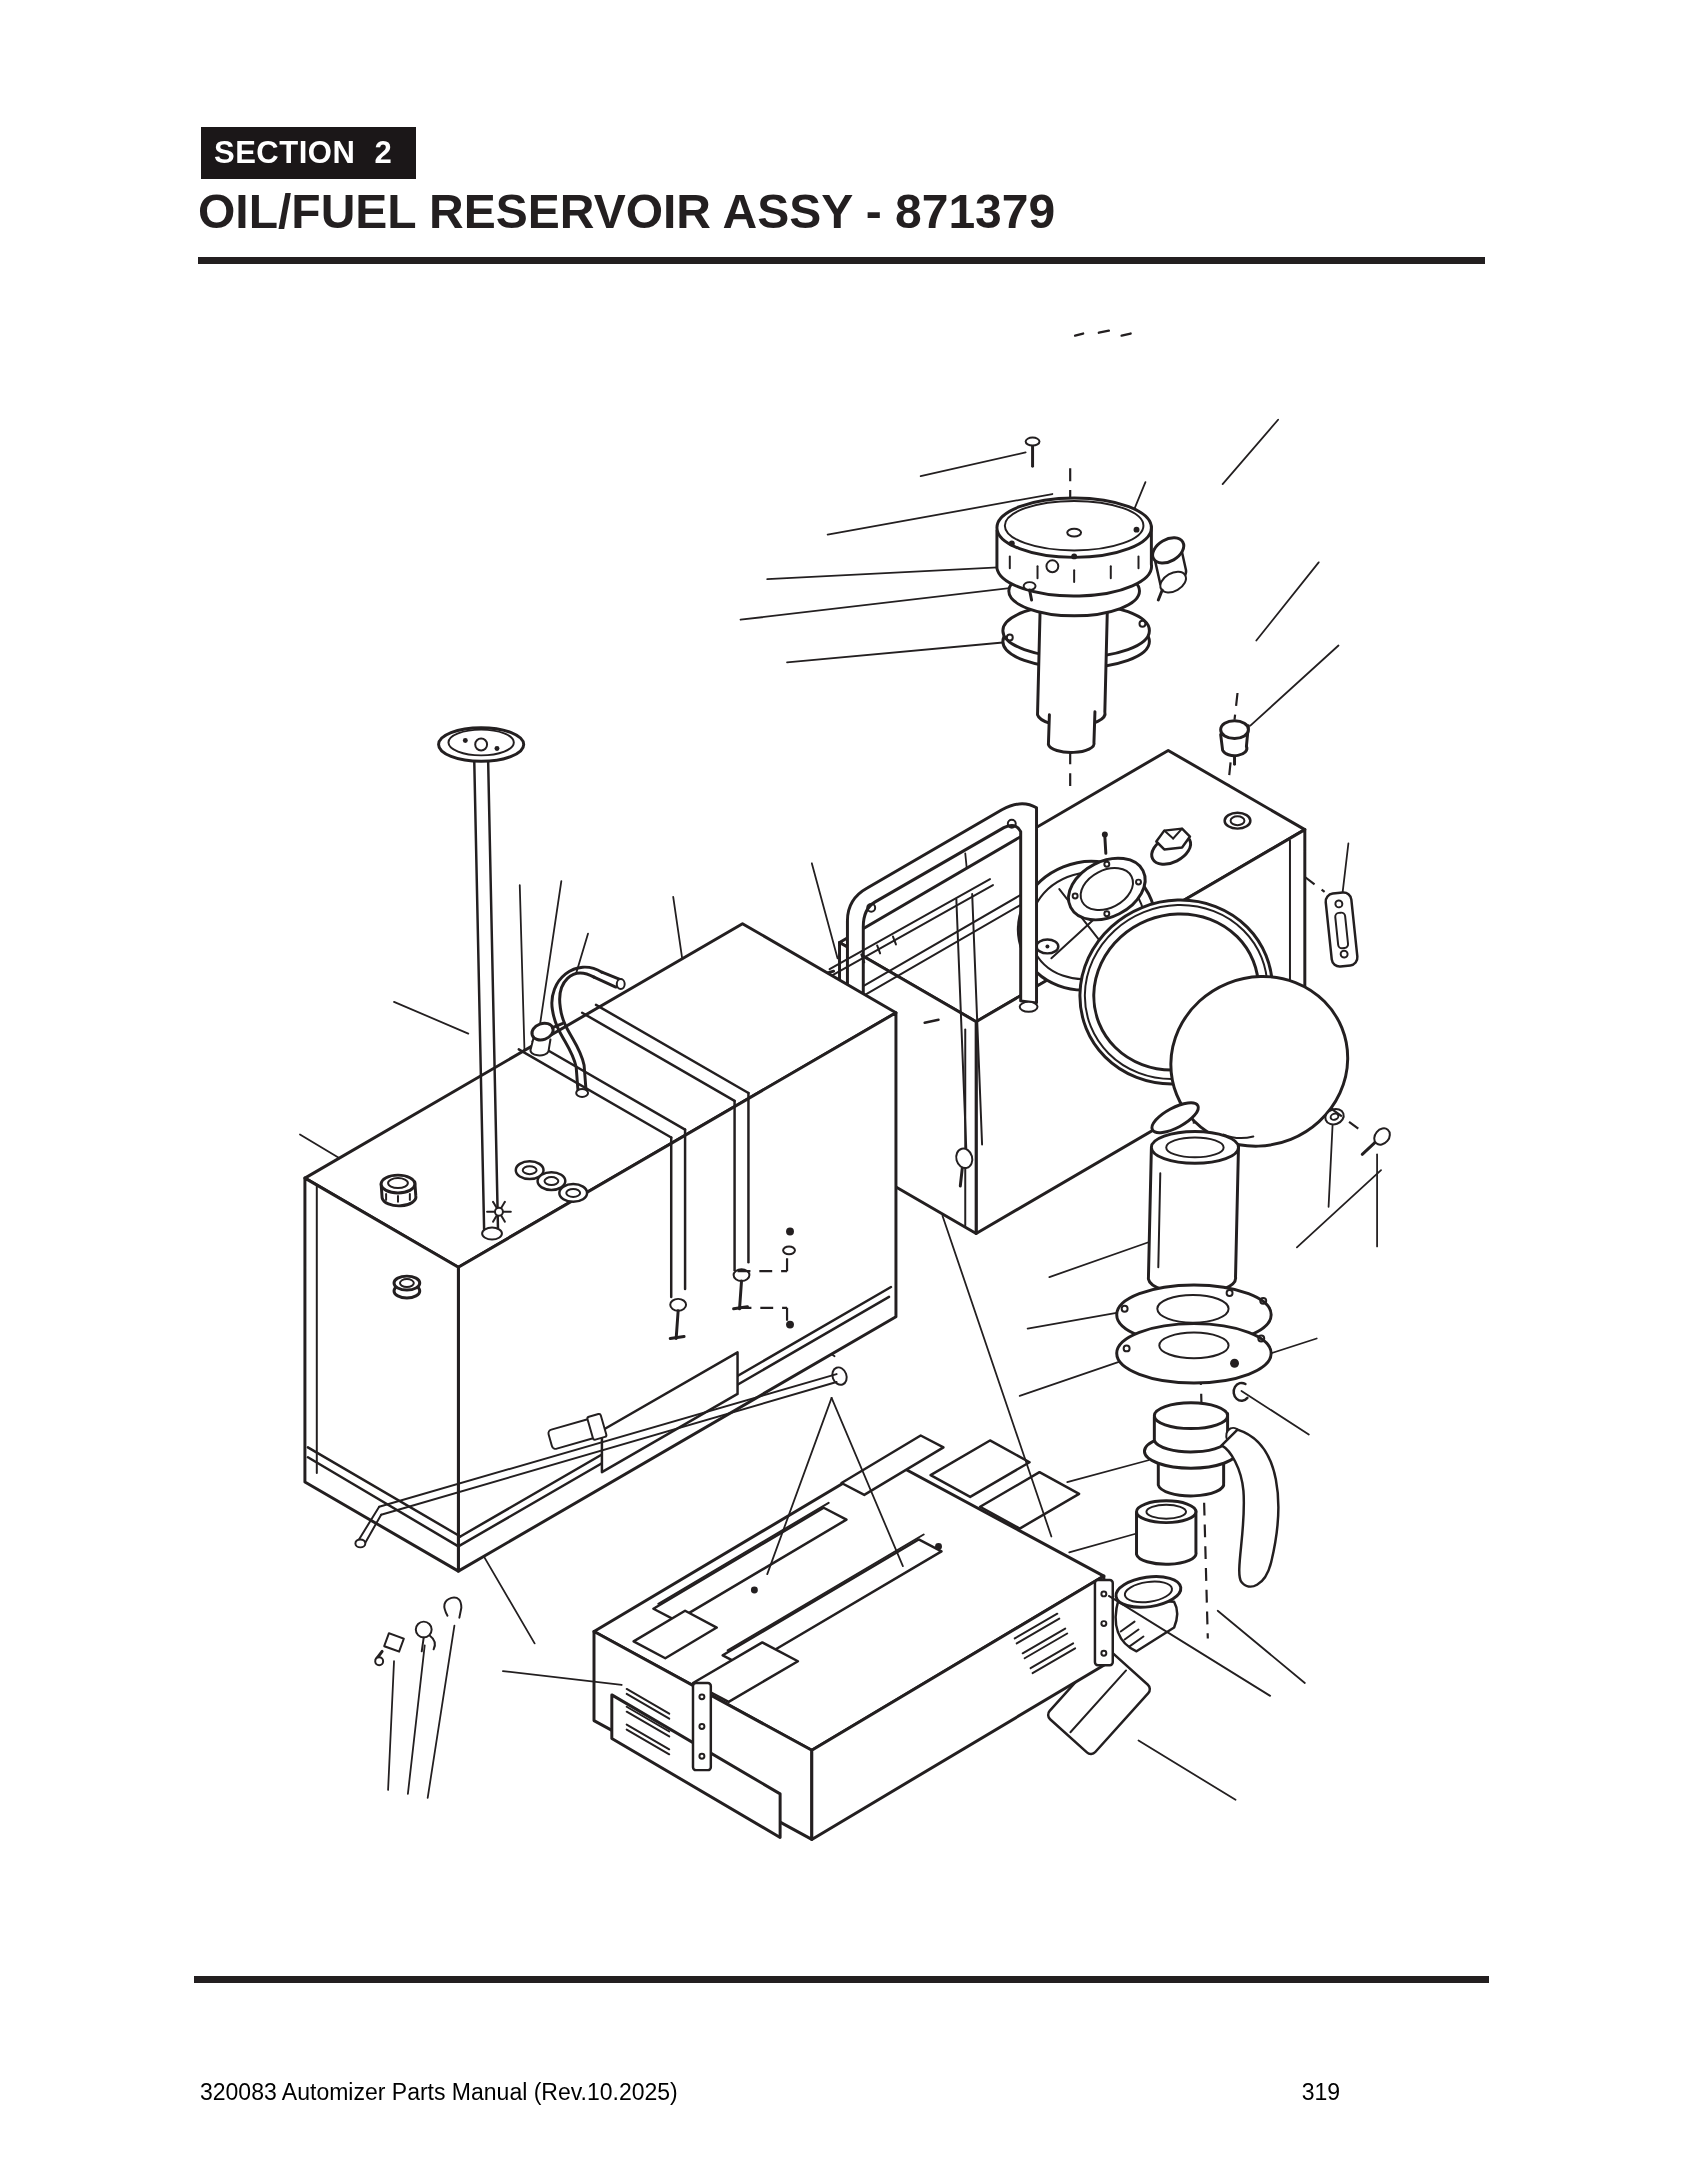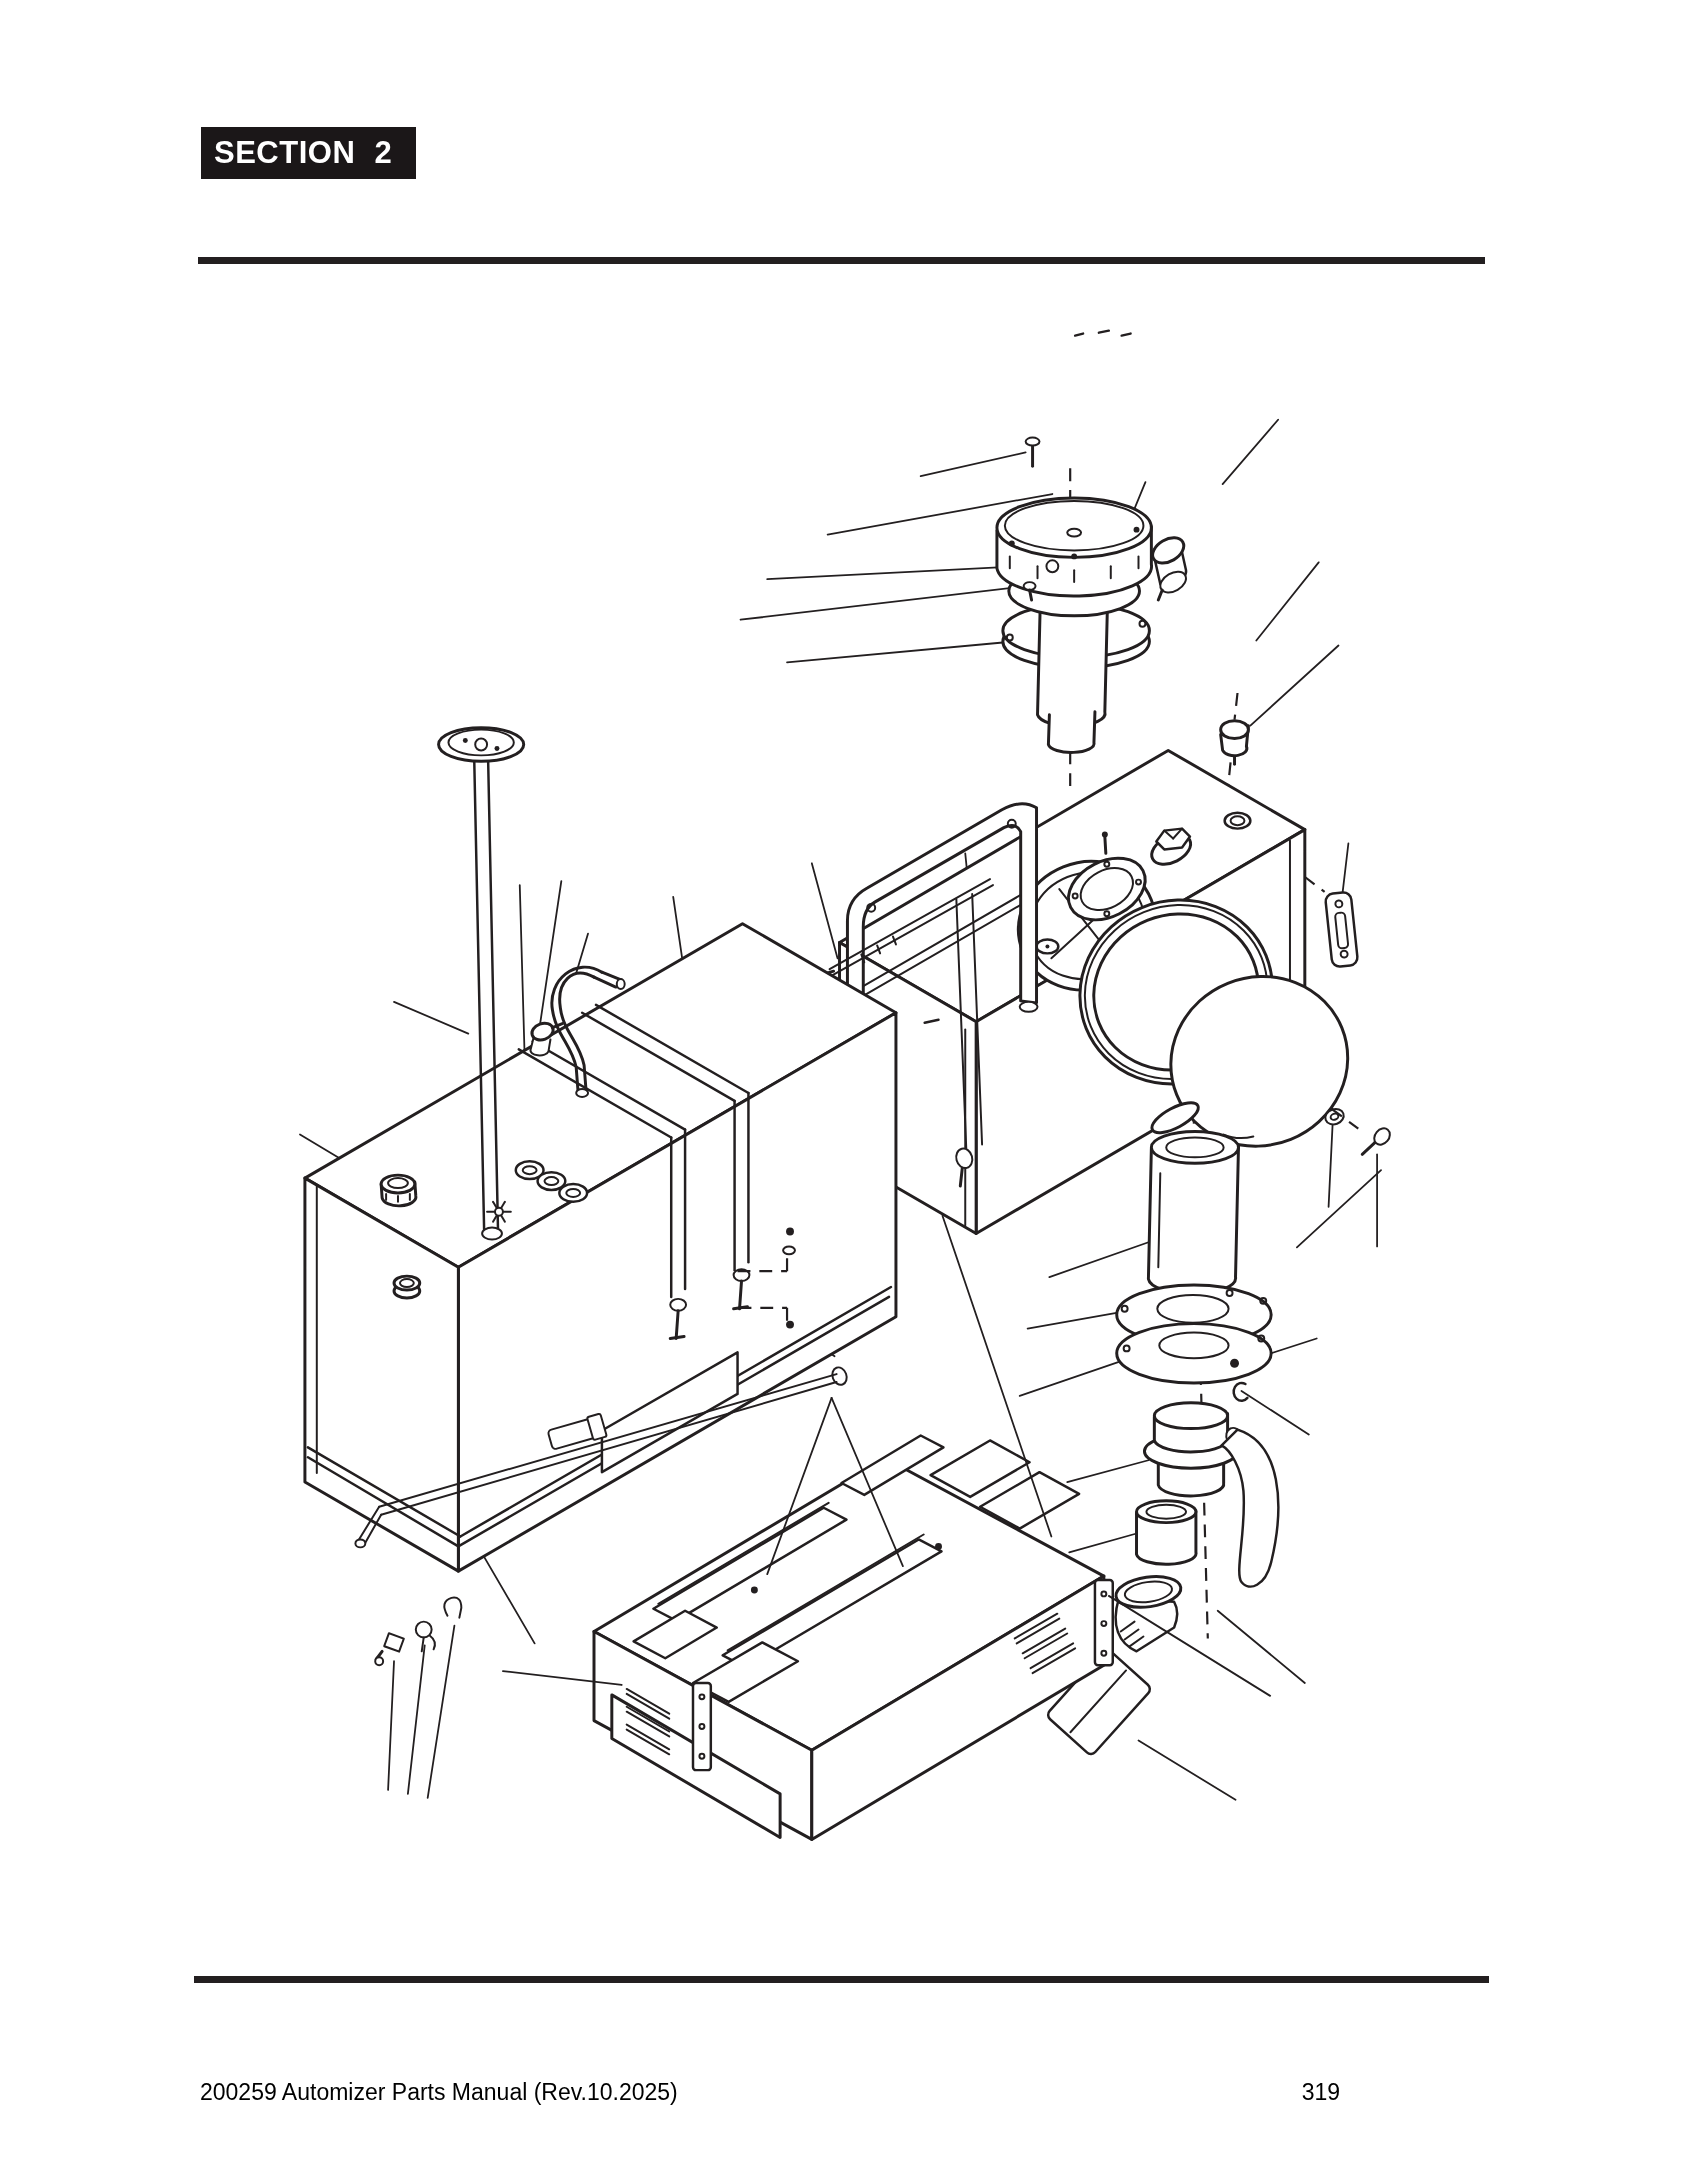--- a/index.html
+++ b/index.html
@@ -24,20 +24,21 @@
   .dot{fill:#231f20;stroke:none;}
 </style>
 </head>
 <body>
 
 <div class="page">
 
   <div class="section-badge">
     <span>SECTION 2</span>
   </div>
+  <h1 class="page-title">OIL/FUEL RESERVOIR ASSY - 871379</h1>
   <div class="title-rule"></div>
 
   <svg class="diagram" width="1683" height="2178" viewBox="0 0 1700 2200" xmlns="http://www.w3.org/2000/svg">
 
     <g>
       <line class="leader" x1="930" y1="481" x2="1036" y2="457"></line>
       <line class="leader" x1="836" y1="540" x2="1063" y2="499"></line>
       <line class="leader" x1="775" y1="585" x2="1051" y2="571"></line>
       <line class="leader" x1="748" y1="626" x2="1029" y2="593"></line>
       <line class="leader" x1="795" y1="669" x2="1013" y2="649"></line>
@@ -459,16 +460,16 @@
 
     <g>
       <line class="ln t25" x1="1086" y1="339" x2="1094" y2="337"></line>
       <line class="ln t25" x1="1110" y1="336" x2="1120" y2="334"></line>
       <line class="ln t25" x1="1133" y1="339" x2="1142" y2="337"></line>
     </g>
   </svg>
 
   <div class="footer-rule"></div>
   <div class="footer-page">319</div>
-  <div class="footer-left">200259 Automizer Parts Manual (Rev.10.2025)</div>
+  <div class="footer-left">320083 Automizer Parts Manual (Rev.10.2025)</div>
 
 </div>
 
 
 </body></html>

